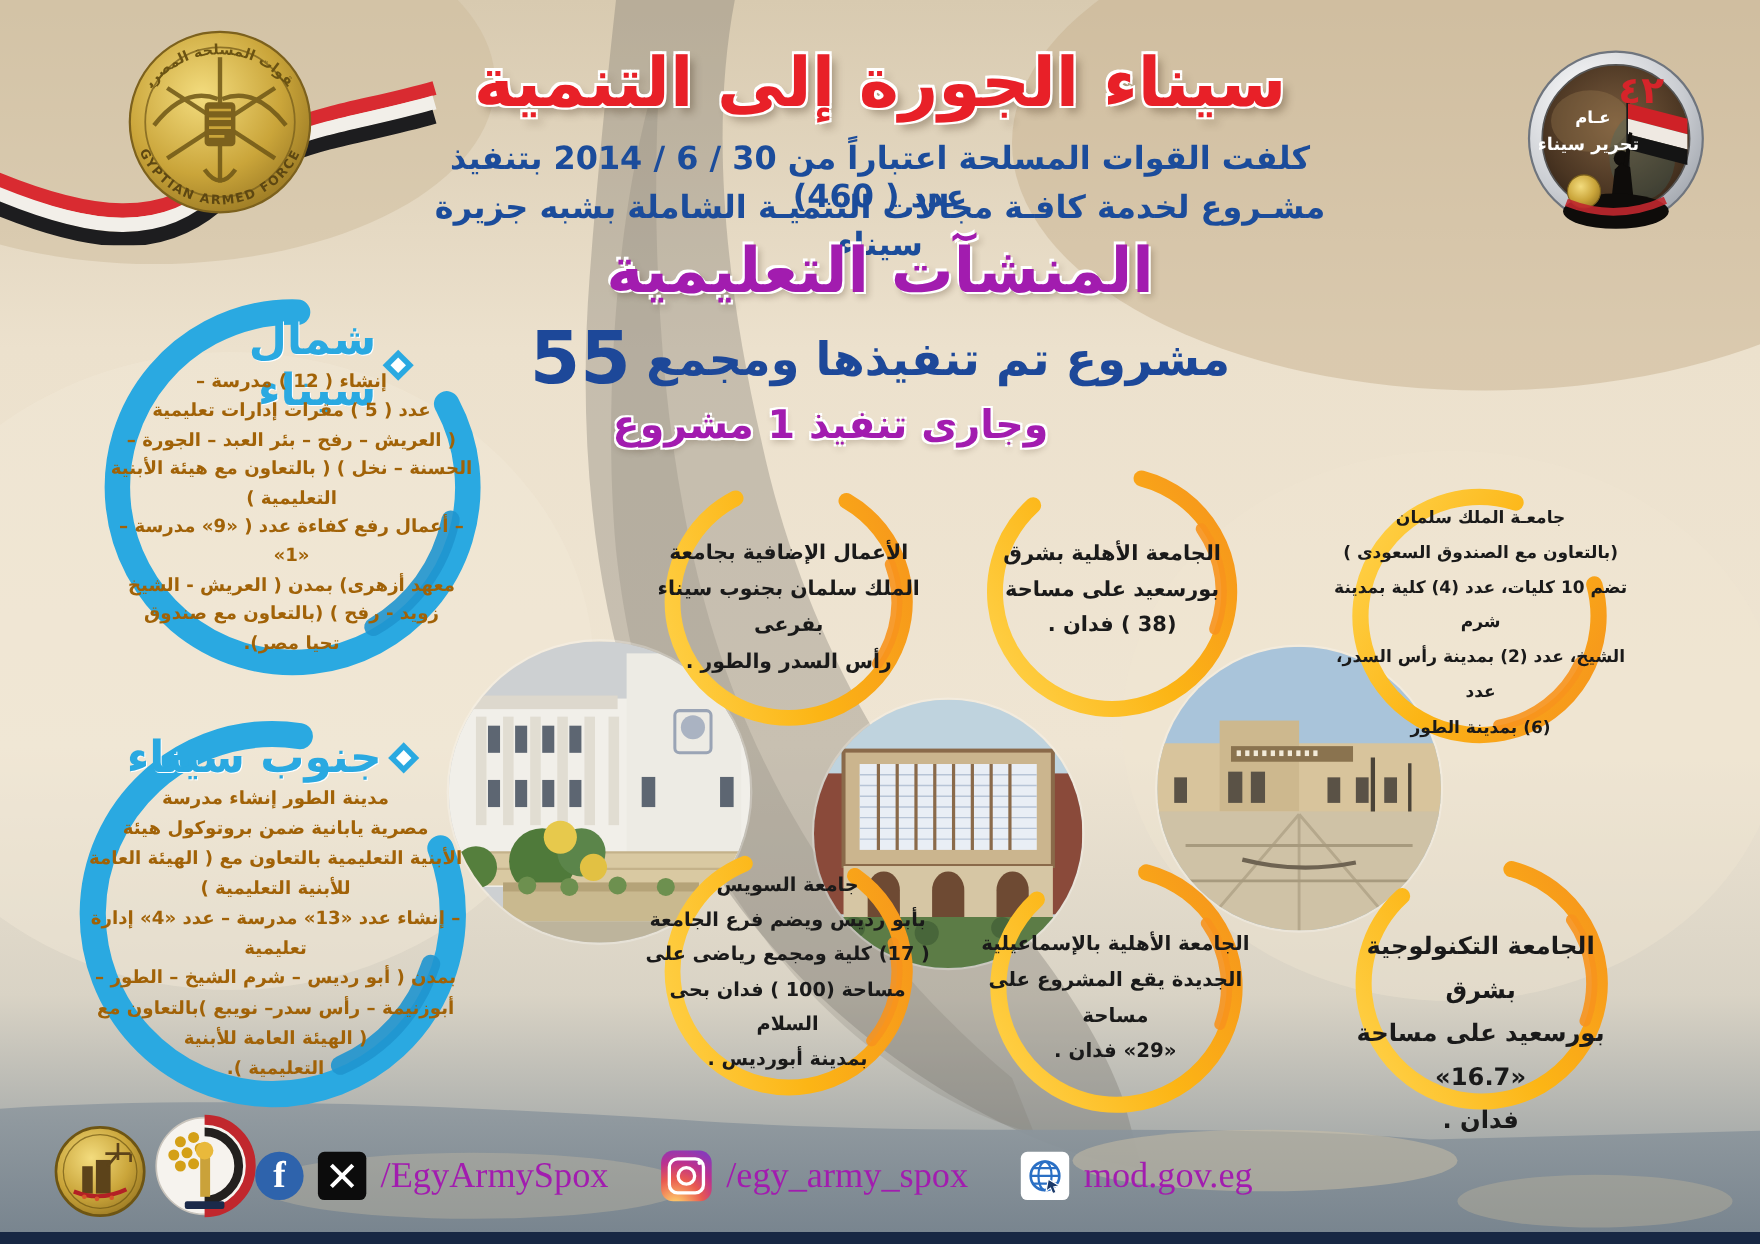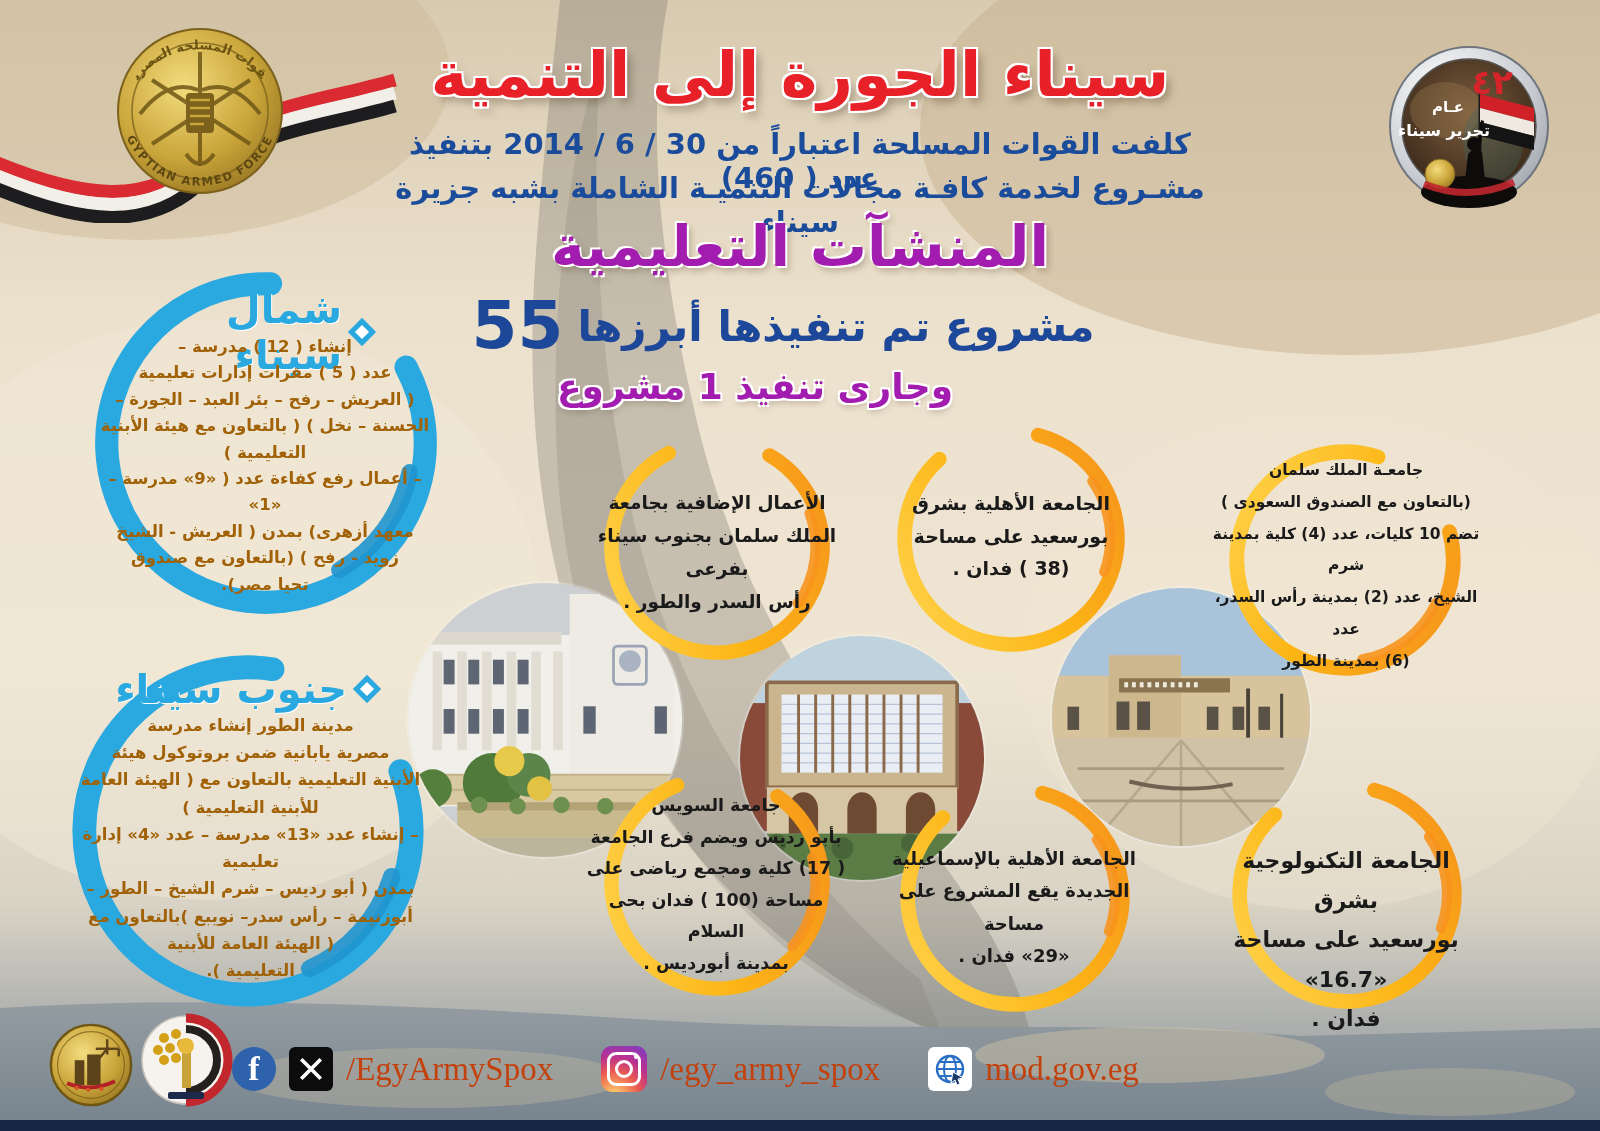--- a/index.html
+++ b/index.html
@@ -17,33 +17,33 @@
   .blue-main{fill:none;stroke:#2aa9e1;stroke-width:6.4;stroke-dasharray:300 60;stroke-linecap:round;}
   .blue-accent{fill:none;stroke:#1f95cf;stroke-width:4.6;stroke-dasharray:48 312;stroke-linecap:round;opacity:.9;}
   .txt{position:absolute;z-index:3;}
   .rtl{direction:rtl;}
   .center{text-align:center;}
   .title-red{left:420px;top:38px;width:760px;font-size:62px;font-weight:bold;color:#e82028;
     text-shadow:2px 2px 0 #fff,-2px 2px 0 #fff,2px -2px 0 #fff,-2px -2px 0 #fff,5px 6px 8px rgba(60,40,20,.35);}
   .sub-blue{width:820px;left:390px;font-size:29px;font-weight:bold;color:#1b4c9b;}
   .section-title{left:420px;top:213px;width:760px;font-size:57px;font-weight:bold;color:#a21caf;
     text-shadow:2px 2px 0 #fff,-2px -2px 0 #fff,4px 5px 6px rgba(60,40,20,.25);}
-  .stat-row{left:383px;top:293px;width:800px;display:flex;direction:ltr;justify-content:center;align-items:center;gap:14px;color:#1d4899;}
+  .stat-row{left:400px;top:293px;width:800px;display:flex;direction:ltr;justify-content:center;align-items:center;gap:14px;color:#1d4899;}
   .stat-num{font-size:66px;font-weight:bold;line-height:1;}
   .stat-phrase{font-size:42px;font-weight:bold;direction:rtl;}
   .inprogress{left:370px;top:366px;width:770px;font-size:36px;font-weight:bold;color:#a21caf;
     text-shadow:2px 2px 0 #fff,-2px 2px 0 #fff,2px -2px 0 #fff,-2px -2px 0 #fff,0 4px 6px rgba(60,40,20,.25);}
   .region-title-row{display:flex;direction:rtl;align-items:center;gap:10px;justify-content:flex-start;}
   .region-title{font-size:40px;font-weight:bold;color:#2aa9e1;text-shadow:1px 1px 0 #fff;}
   .diamond{width:20px;height:20px;background:#2aa9e1;transform:rotate(45deg);position:relative;flex:0 0 auto;}
   .diamond::after{content:"";position:absolute;left:5px;top:5px;width:10px;height:10px;background:#fff;}
   .region-body{font-weight:bold;color:#a16207;white-space:pre-line;}
   .proj{font-weight:bold;color:#1a1a1a;white-space:pre-line;}
   .social-row{left:232px;top:1046px;display:flex;direction:ltr;align-items:center;gap:13px;z-index:3;}
-  .handle{font-family:"Liberation Serif",serif;font-size:33px;color:#c2410c;}
+  .handle{font-family:"Liberation Serif",serif;font-size:33px;color:#a21caf;}
   .sp{width:22px;}
   .icon-box{flex:0 0 auto;}
   .fb{width:44px;height:44px;border-radius:50%;background:#2e63ac;color:#fff;display:flex;align-items:center;justify-content:center;
       font-family:"Liberation Serif",serif;font-size:34px;font-weight:bold;}
   .xicon{width:44px;height:44px;border-radius:6px;background:#0c0c0c;display:flex;align-items:center;justify-content:center;}
   .ig{width:46px;height:46px;border-radius:11px;position:relative;
       background:radial-gradient(circle at 28% 110%,#fdc468 8%,#e95950 42%,#bc318f 66%,#8a3ab9 90%);}
   .ig .frame{position:absolute;inset:6px;border:3px solid #fff;border-radius:9px;}
   .ig .lens{position:absolute;left:14px;top:14px;width:12px;height:12px;border:3px solid #fff;border-radius:50%;}
   .ig .dot{position:absolute;right:9px;top:9px;width:4px;height:4px;background:#fff;border-radius:50%;}
@@ -163,21 +163,21 @@
     <text x="60" y="70" text-anchor="middle" font-size="15" font-weight="bold" fill="#ffffff" font-family="DejaVu Sans, sans-serif">عـام</text>
     <text x="56" y="94" text-anchor="middle" font-size="16" font-weight="bold" fill="#ffffff" font-family="DejaVu Sans, sans-serif">تحرير سيناء</text>
   </svg>
 
   <div class="txt rtl center title-red">سيناء الجورة إلى التنمية</div>
   <div class="txt rtl center sub-blue" style="top:127px">كلفت القوات المسلحة اعتباراً من 30 / 6 / 2014 بتنفيذ عدد ( 460)</div>
   <div class="txt rtl center sub-blue" style="top:171px">مشـروع لخدمة كافـة مجالات التنميـة الشاملة بشبه جزيرة سيناء</div>
   <div class="txt rtl center section-title">المنشآت التعليمية</div>
   <div class="txt stat-row">
     <span class="stat-num">55</span>
-    <span class="stat-phrase">مشروع تم تنفيذها أبرزها</span>
+    <span class="stat-phrase">مشروع تم تنفيذها ومجمع</span>
   </div>
   <div class="txt rtl center inprogress">وجارى تنفيذ 1 مشروع</div>
 
   <div class="photo" style="left:408px;top:583px;width:274px;height:274px">
     <svg width="274" height="274" viewBox="0 0 200 200">
       <rect width="200" height="200" fill="#cdd0d2"></rect>
       <rect x="0" y="38" width="200" height="125" fill="#f1efe9"></rect>
       <rect x="118" y="8" width="76" height="155" fill="#edebe4"></rect>
       <rect x="150" y="46" width="24" height="28" rx="3" fill="none" stroke="#9aa4b5" stroke-width="2"></rect>
       <circle cx="162" cy="57" r="8" fill="#aab3c2"></circle>

